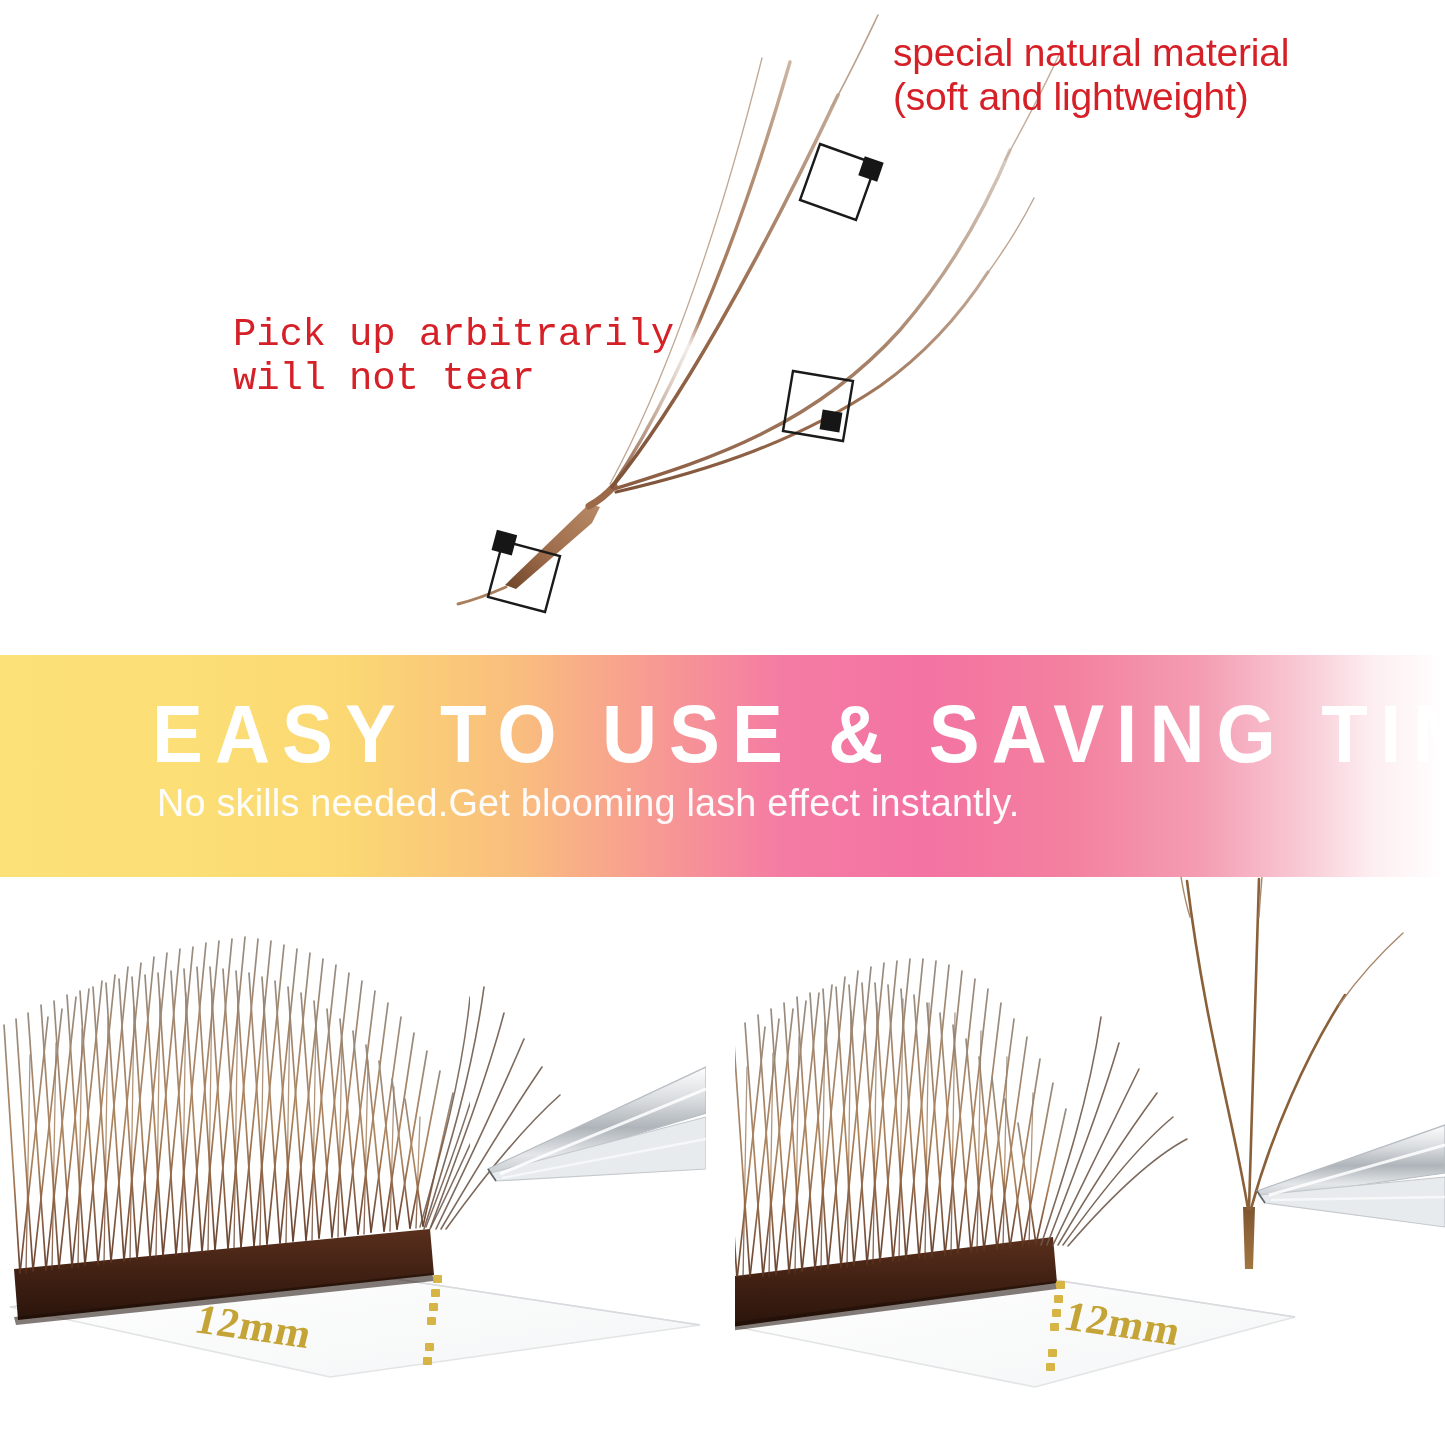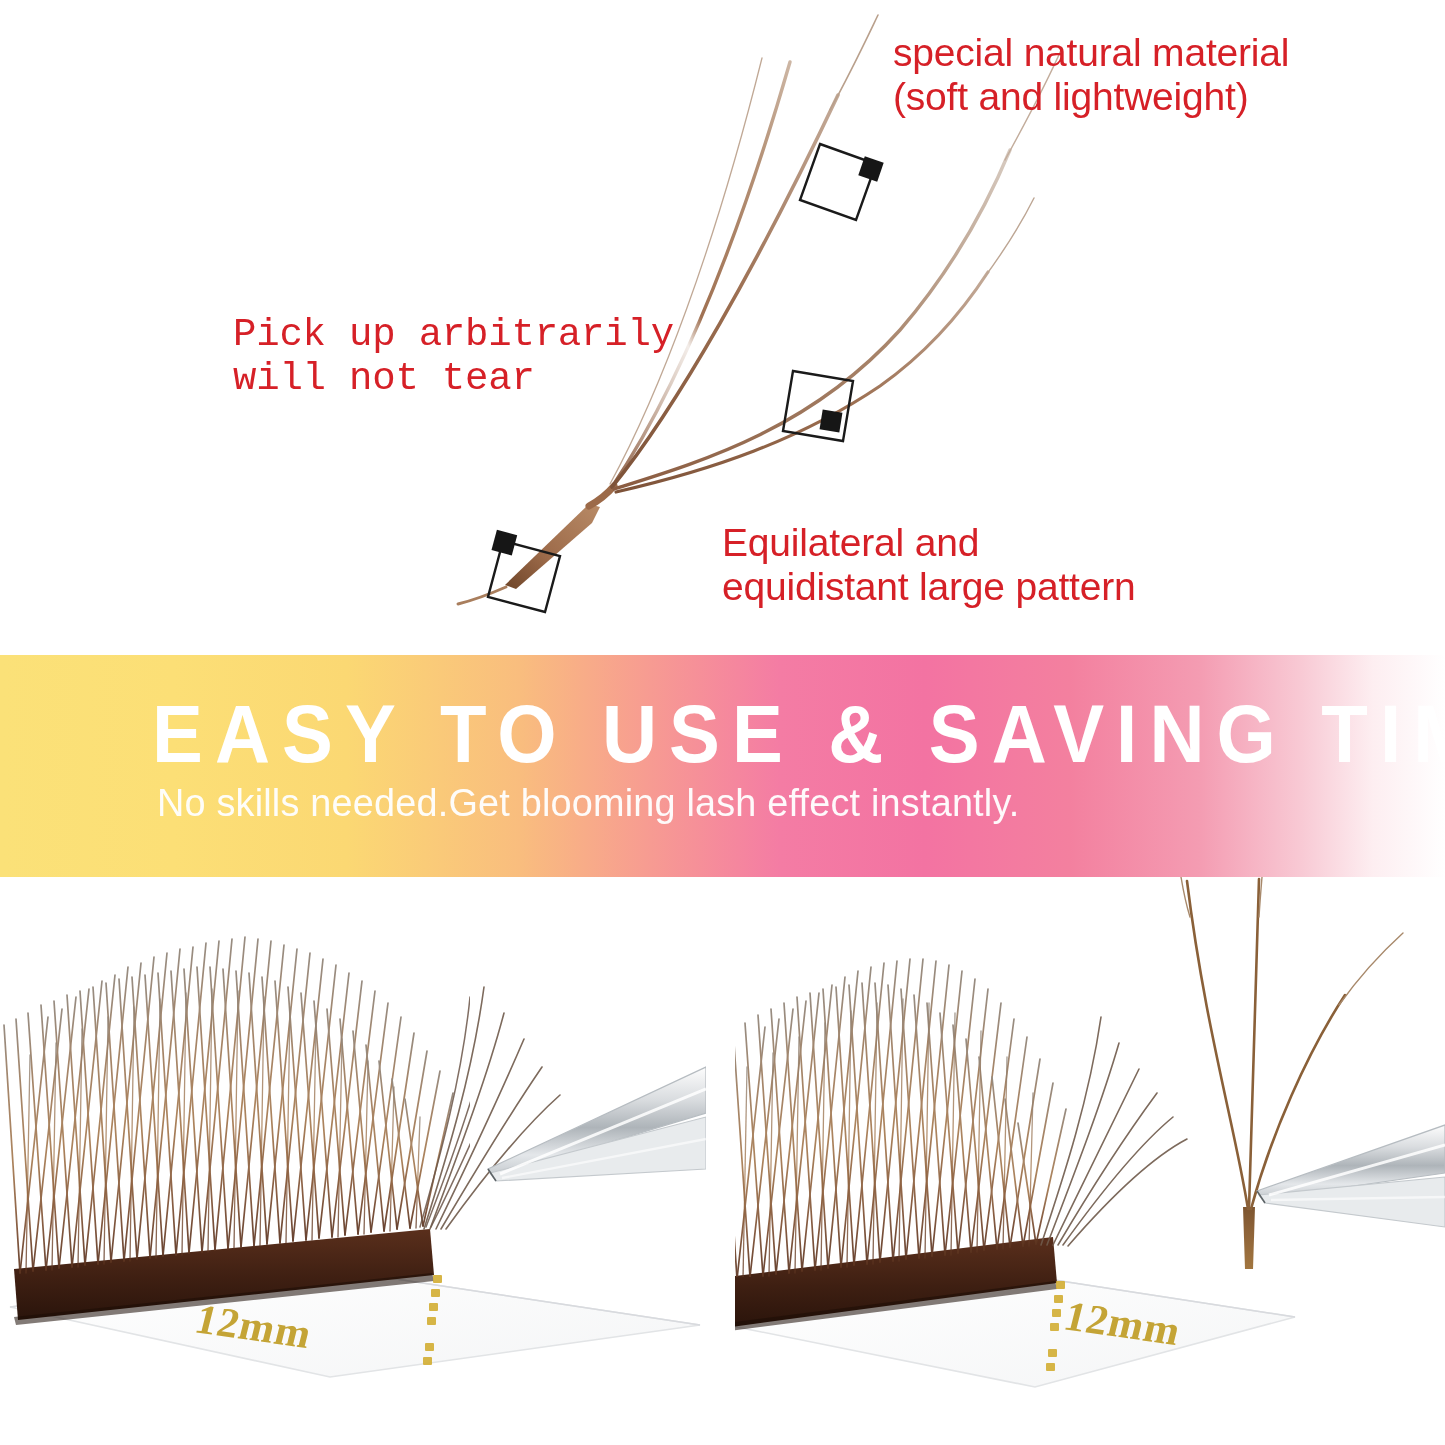--- a/index.html
+++ b/index.html
@@ -201,22 +201,20 @@
       </g>
       <rect x="494" y="532" width="21" height="21" fill="#161616" transform="rotate(15 504 542)"></rect>
     </svg>
 
     <div class="callout-text" id="callout-material">special natural material
 (soft and lightweight)</div>
 
     <div class="callout-text" id="callout-pickup">Pick up arbitrarily
 will not tear</div>
 
-    <div class="callout-text" id="callout-pattern">Equilateral and
-equidistant large pattern</div>
   </div>
 
   <div id="banner-section">
     <div id="banner-headline">EASY TO USE &amp; SAVING TIME</div>
     <div id="banner-subtitle">No skills needed.Get blooming lash effect instantly.</div>
   </div>
 
   <div id="photos-section">
 
     <div class="photo-panel" id="photo-left">

